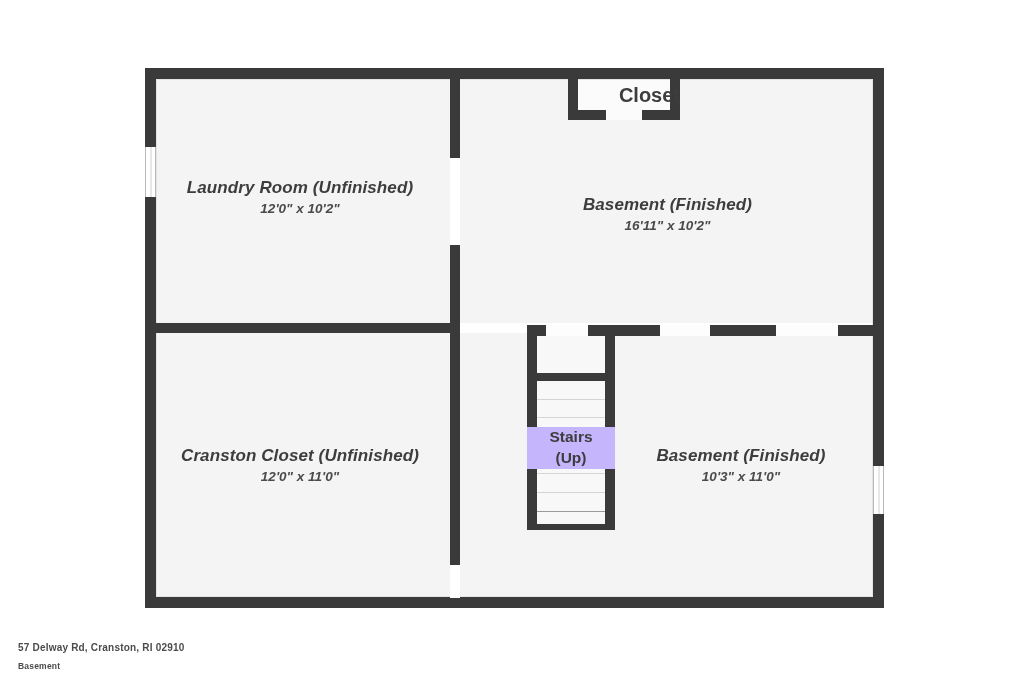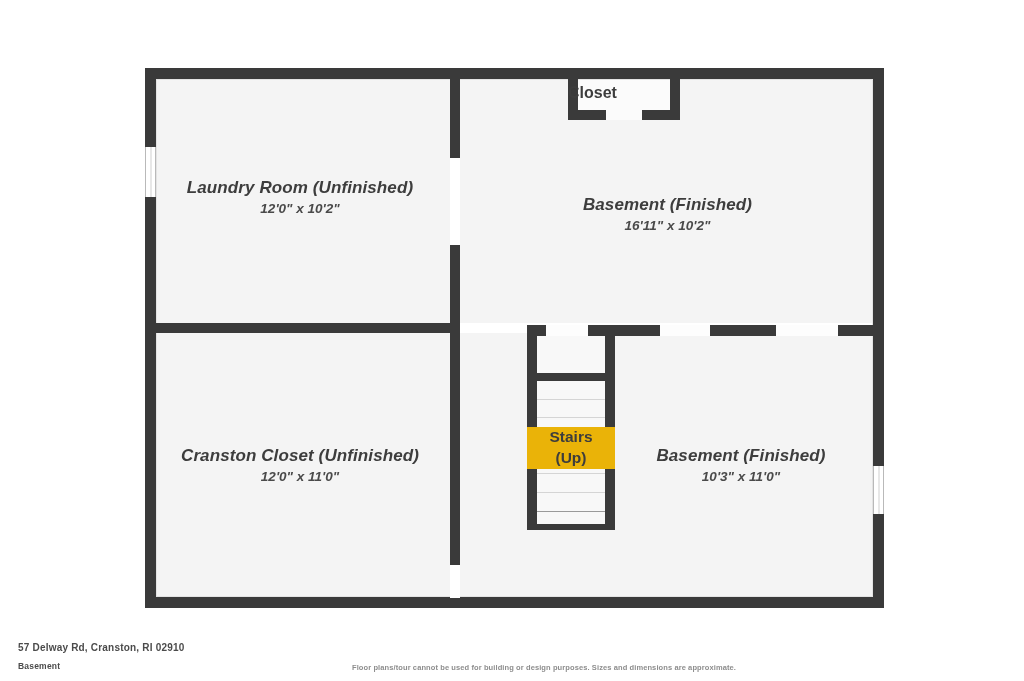--- a/index.html
+++ b/index.html
@@ -113,28 +113,28 @@
     position: absolute;
     text-align: center;
     line-height: 1.35;
     font-size: 15.5px;
     font-weight: bold;
     color: #3d3d3d;
     white-space: nowrap;
   }
   .stairs-label span { display: block; }
   .stairs-label .ln {
-    background: #eab308;
+    background: #c4b5fd;
     padding: 0 3px;
   }
 
   .closet-label {
     position: absolute;
-    text-align: left;
-    font-size: 16px;
+    text-align: right;
+    font-size: 20px;
     font-weight: bold;
     color: #3d3d3d;
     white-space: nowrap;
   }
 
   
   #footer {
     position: absolute;
     left: 0;
     top: 628px;
@@ -259,14 +259,13 @@
   <div class="label" style="left:617px; top:446px; width:248px;">
     <span class="name">Basement (Finished)</span>
     <span class="dims">10'3" x 11'0"</span>
   </div>
 
 </div>
 
 <div id="footer">
   <div class="foot-addr">57 Delway Rd, Cranston, RI 02910</div>
   <div class="foot-floor">Basement</div>
-  <div class="foot-disclaimer">Floor plans/tour cannot be used for building or design purposes. Sizes and dimensions are approximate.</div>
 </div>
 
 </body></html>

